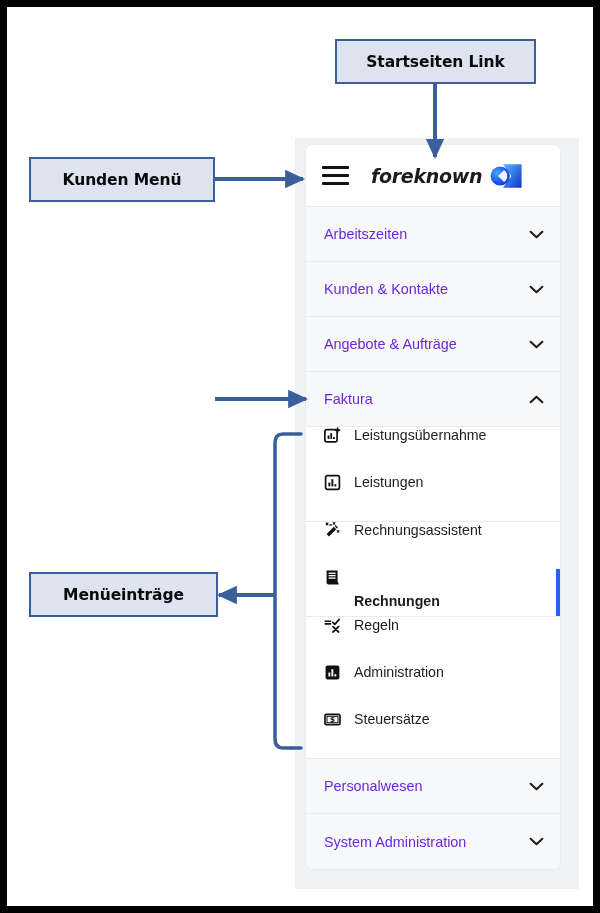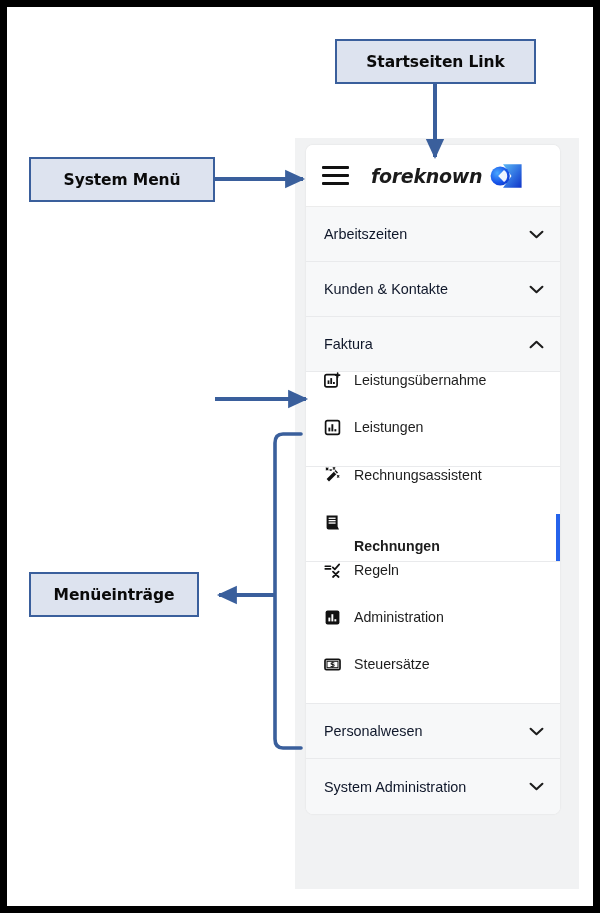--- a/index.html
+++ b/index.html
@@ -98,21 +98,21 @@
     display: flex;
     align-items: center;
     justify-content: space-between;
     padding: 0 16px 0 18px;
     box-sizing: border-box;
     border-bottom: 1px solid #e9eaec;
     cursor: pointer;
   }
   .menu-group-label {
     font-size: 14.4px;
-    color: #0f172a;
+    color: #6d28d9;
     font-family: "Liberation Sans", sans-serif;
   }
   .chev {
     width: 15px;
     height: 9px;
     flex: none;
   }
   .chev svg { display: block; }
 
   
@@ -168,21 +168,21 @@
     justify-content: center;
     font-family: "DejaVu Sans", sans-serif;
     font-weight: 700;
     font-size: 15.5px;
     color: #0a0a0a;
     letter-spacing: -0.1px;
   }
   #callout-start { left: 328px; top: 32px;  width: 201px; height: 45px; }
   #callout-burger{ left: 22px;  top: 150px; width: 186px; height: 45px; }
   #callout-group { left: 22px;  top: 370px; width: 186px; height: 45px; }
-  #callout-items { left: 22px;  top: 565px; width: 170px; height: 45px; }
+  #callout-items { left: 22px;  top: 565px; width: 189px; height: 45px; }
 
   
   #connectors {
     position: absolute;
     left: 0; top: 0;
     width: 600px; height: 913px;
     pointer-events: none;
   }
 </style>
 </head>
@@ -234,20 +234,28 @@
 
       <div class="menu-group">
         <span class="menu-group-label">Kunden &amp; Kontakte</span>
         <span class="chev">
           <svg viewBox="0 0 15 9" width="15" height="9">
               <path d="M1.6 1.8 L7.5 7.2 L13.4 1.8" fill="none" stroke="#1d1d1d" stroke-width="2.1" stroke-linecap="round" stroke-linejoin="round"></path>
             </svg>
         </span>
       </div>
 
+      <div class="menu-group">
+        <span class="menu-group-label">Angebote &amp; Aufträge</span>
+        <span class="chev">
+          <svg viewBox="0 0 15 9" width="15" height="9">
+              <path d="M1.6 1.8 L7.5 7.2 L13.4 1.8" fill="none" stroke="#1d1d1d" stroke-width="2.1" stroke-linecap="round" stroke-linejoin="round"></path>
+            </svg>
+        </span>
+      </div>
 
       <div class="menu-group">
         <span class="menu-group-label">Faktura</span>
         <span class="chev">
           <svg viewBox="0 0 15 9" width="15" height="9">
               <path d="M1.6 7.2 L7.5 1.8 L13.4 7.2" fill="none" stroke="#1d1d1d" stroke-width="2.1" stroke-linecap="round" stroke-linejoin="round"></path>
             </svg>
         </span>
       </div>
 
@@ -360,21 +368,21 @@
         </span>
       </div>
 
     </div>
   </div>
 
   <div class="callout" id="callout-start">
     <span>Startseiten Link</span>
   </div>
   <div class="callout" id="callout-burger">
-    <span>System Menü</span>
+    <span>Kunden Menü</span>
   </div>
   <div class="callout" id="callout-items">
     <span>Menüeinträge</span>
   </div>
 
   <svg id="connectors" viewBox="0 0 600 913">
     <defs>
       <marker id="arrRight" viewBox="0 0 10 10" refX="8.6" refY="5" markerWidth="5.2" markerHeight="5.2" orient="auto-start-reverse">
         <path d="M0 0.6 L9.6 5 L0 9.4 Z" fill="#3a5f9c"></path>
       </marker>

